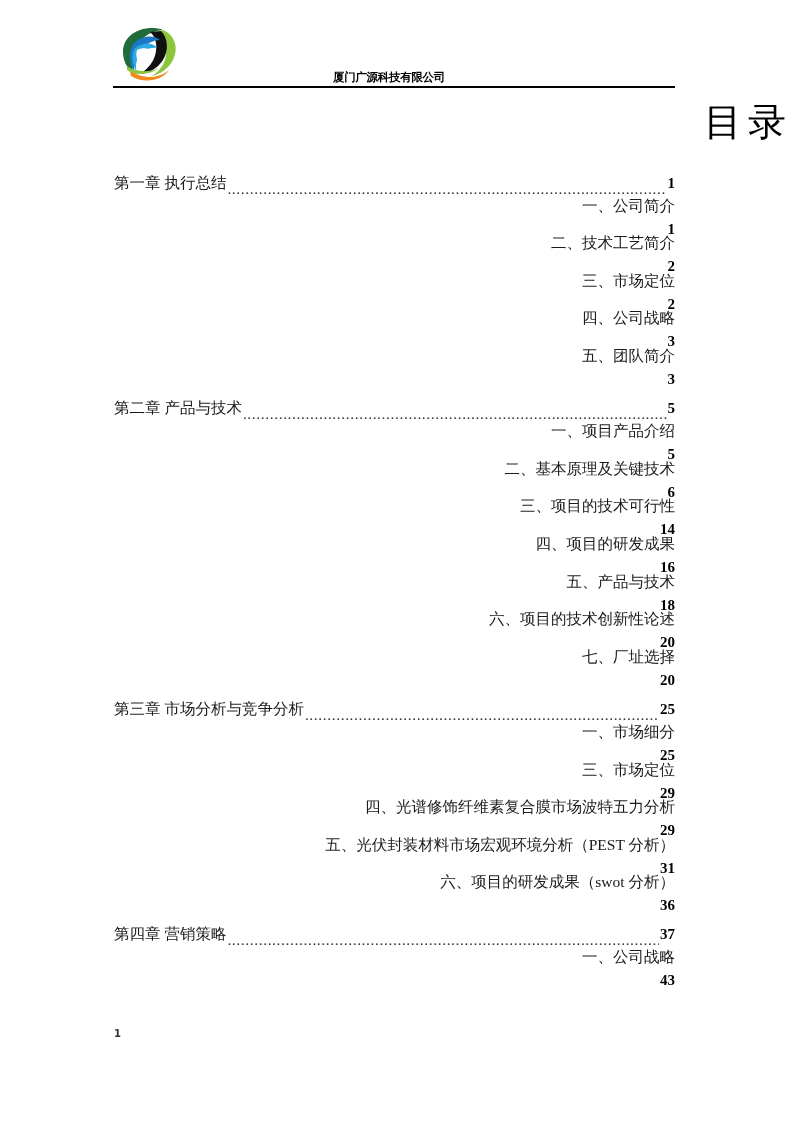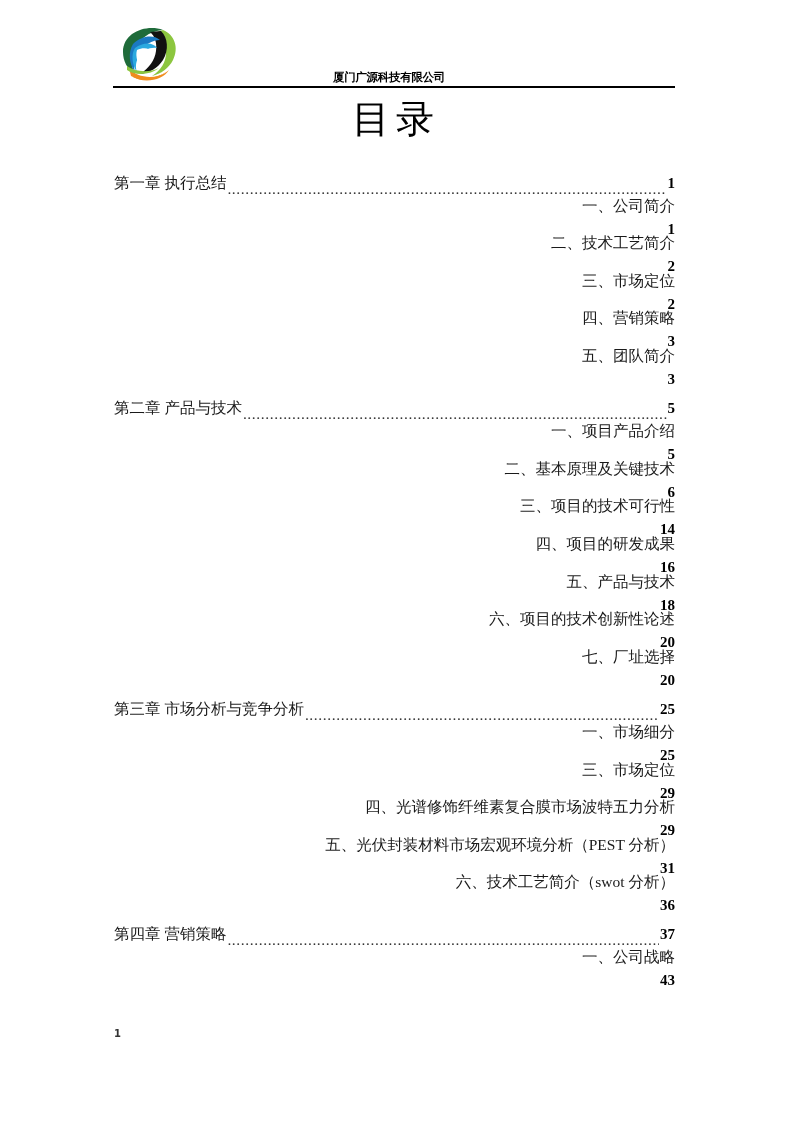--- a/index.html
+++ b/index.html
@@ -53,22 +53,22 @@
     height: 0;
     border-top: 2px solid #000000;
   }
 
   
   .doc-title {
     position: absolute;
     left: 0;
     top: 98px;
     width: 792px;
-    text-align: center;
-    font-family: Liberation Mono, monospace;
+    text-align: right;
+    font-family: Liberation Serif, serif;
     font-size: 38px;
     line-height: 48px;
     letter-spacing: 6px;
     color: #000000;
   }
 
   
   .toc {
     position: absolute;
     left: 113px;
@@ -174,21 +174,21 @@
         <span class="toc-label">二、技术工艺简介</span>
         <span class="toc-dots"></span>
         <span class="toc-page">2</span>
       </div>
       <div class="toc-row level-2">
         <span class="toc-label">三、市场定位</span>
         <span class="toc-dots"></span>
         <span class="toc-page">2</span>
       </div>
       <div class="toc-row level-2">
-        <span class="toc-label">四、营销策略</span>
+        <span class="toc-label">四、公司战略</span>
         <span class="toc-dots"></span>
         <span class="toc-page">3</span>
       </div>
       <div class="toc-row level-2">
         <span class="toc-label">五、团队简介</span>
         <span class="toc-dots"></span>
         <span class="toc-page">3</span>
       </div>
       <div class="toc-row level-1">
         <span class="toc-label">第二章  产品与技术</span>
@@ -249,21 +249,21 @@
         <span class="toc-label">四、光谱修饰纤维素复合膜市场波特五力分析</span>
         <span class="toc-dots"></span>
         <span class="toc-page">29</span>
       </div>
       <div class="toc-row level-2">
         <span class="toc-label">五、光伏封装材料市场宏观环境分析（PEST 分析）</span>
         <span class="toc-dots"></span>
         <span class="toc-page">31</span>
       </div>
       <div class="toc-row level-2">
-        <span class="toc-label">六、技术工艺简介（swot 分析）</span>
+        <span class="toc-label">六、项目的研发成果（swot 分析）</span>
         <span class="toc-dots"></span>
         <span class="toc-page">36</span>
       </div>
       <div class="toc-row level-1">
         <span class="toc-label">第四章  营销策略</span>
         <span class="toc-dots"></span>
         <span class="toc-page">37</span>
       </div>
       <div class="toc-row level-2">
         <span class="toc-label">一、公司战略</span>

